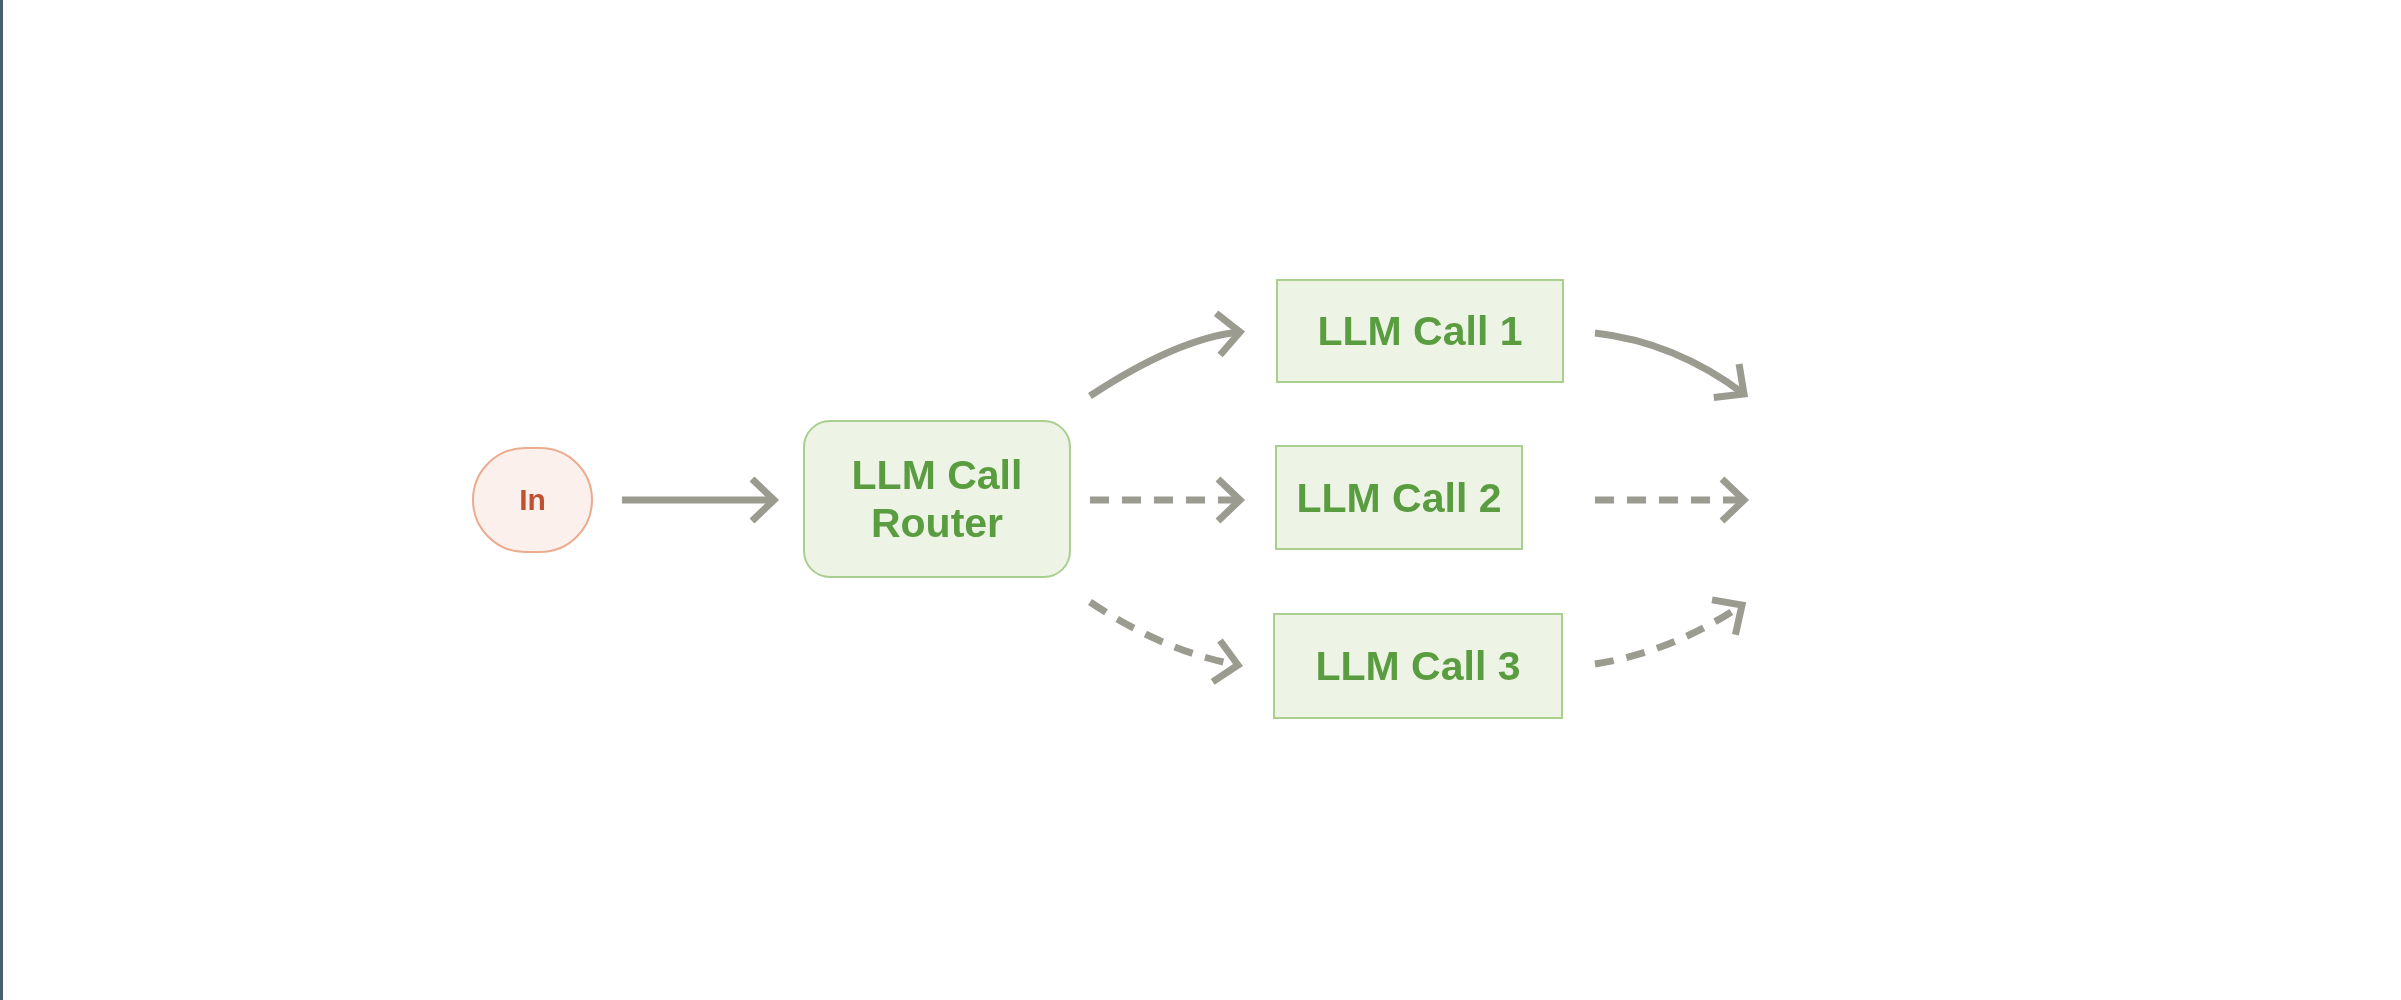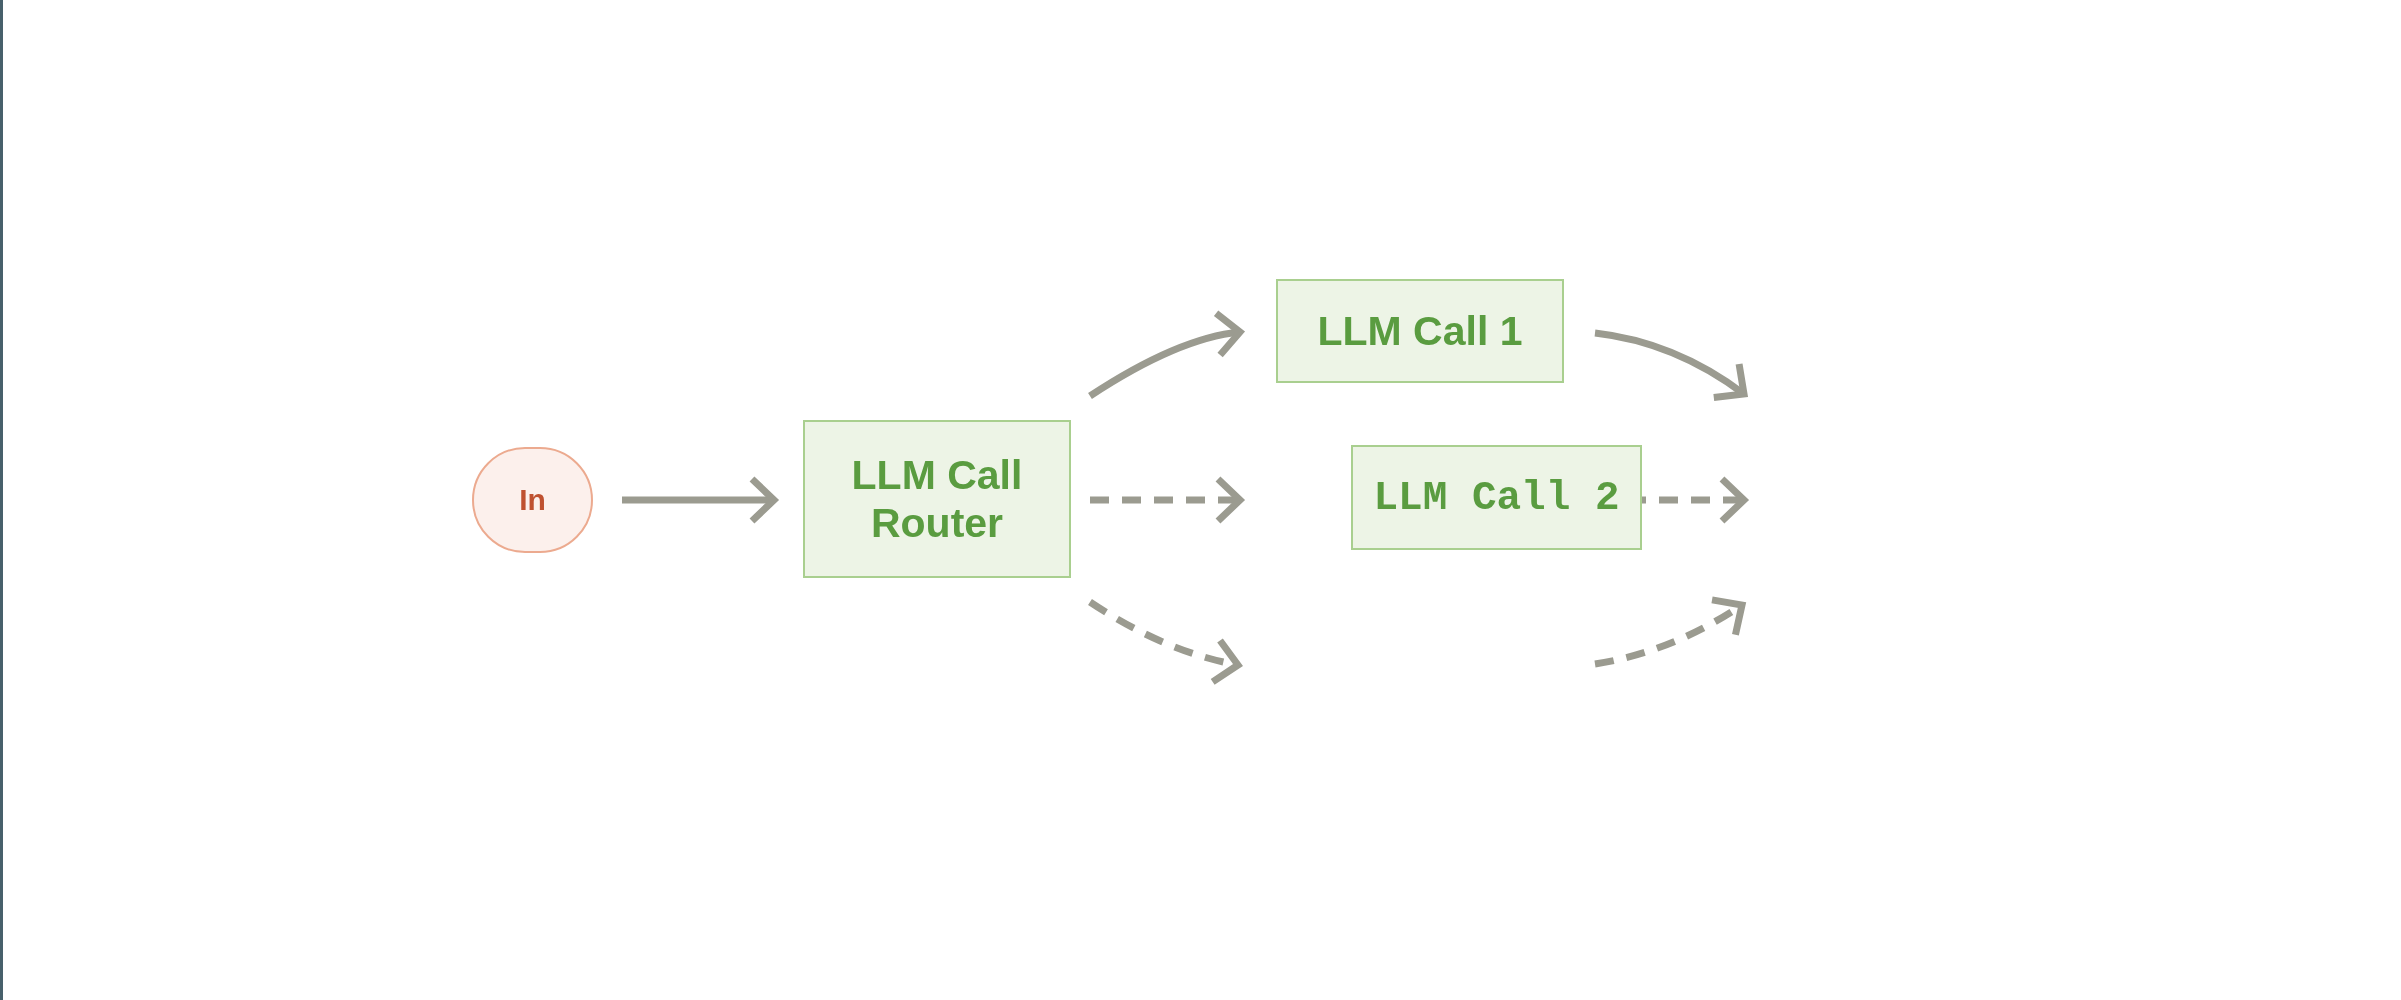--- a/index.html
+++ b/index.html
@@ -56,23 +56,23 @@
     font-size: 41px;
     line-height: 48px;
   }
   .node.terminal {
     background: var(--pink-fill, #fcf0ec);
     border: 2px solid var(--pink-border, #ecaa8f);
     color: var(--red-text, #bf5130);
     font-size: 30px;
   }
   #node-in     { left: 472px;  top: 447px; width: 121px; height: 106px; border-radius: 53px; }
-  #node-router { left: 803px;  top: 420px; width: 268px; height: 158px; padding: 0 38px; }
+  #node-router { left: 803px;  top: 420px; width: 268px; height: 158px; padding: 0 38px; border-radius: 27px; }
   #node-call1  { left: 1276px; top: 279px; width: 288px; height: 104px; }
-  #node-call2  { left: 1351px; top: 445px; width: 291px; height: 105px; font-family: Liberation Mono, monospace; }
+  #node-call2  { left: 1275px; top: 445px; width: 248px; height: 105px; }
   #node-call3  { left: 1273px; top: 613px; width: 290px; height: 106px; }
   #node-out    { left: 1777px; top: 446px; width: 154px; height: 108px; border-radius: 54px; }
 </style>
 </head>
 <body>
 
 <div id="canvas">
 
   <div class="edge-accent"></div>
 
@@ -107,15 +107,18 @@
   </div>
 
   <div id="node-call1" class="node process">
     <span>LLM Call 1</span>
   </div>
 
   <div id="node-call2" class="node process">
     <span>LLM Call 2</span>
   </div>
 
+  <div id="node-call3" class="node process">
+    <span>LLM Call 3</span>
+  </div>
 
 
 </div>
 
 </body></html>

